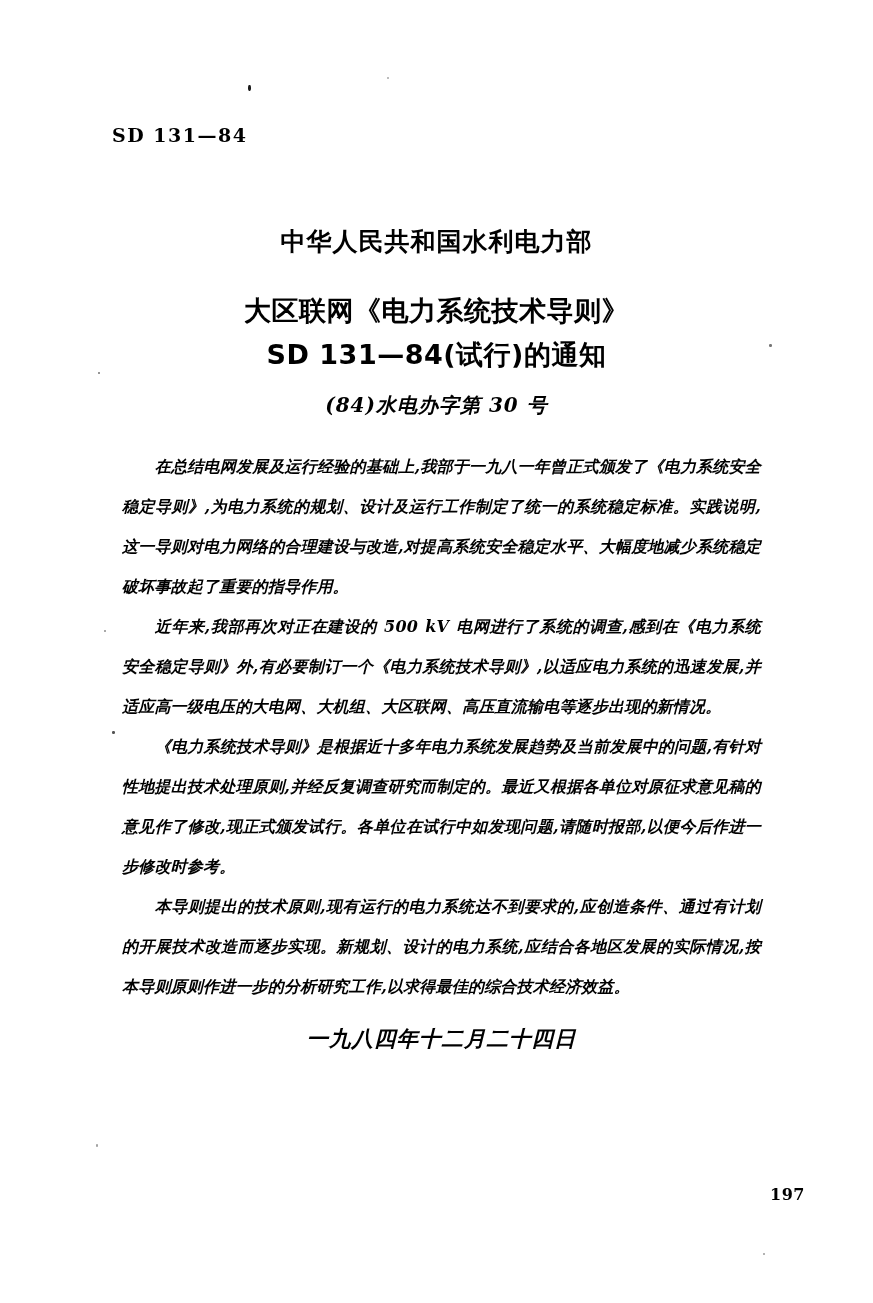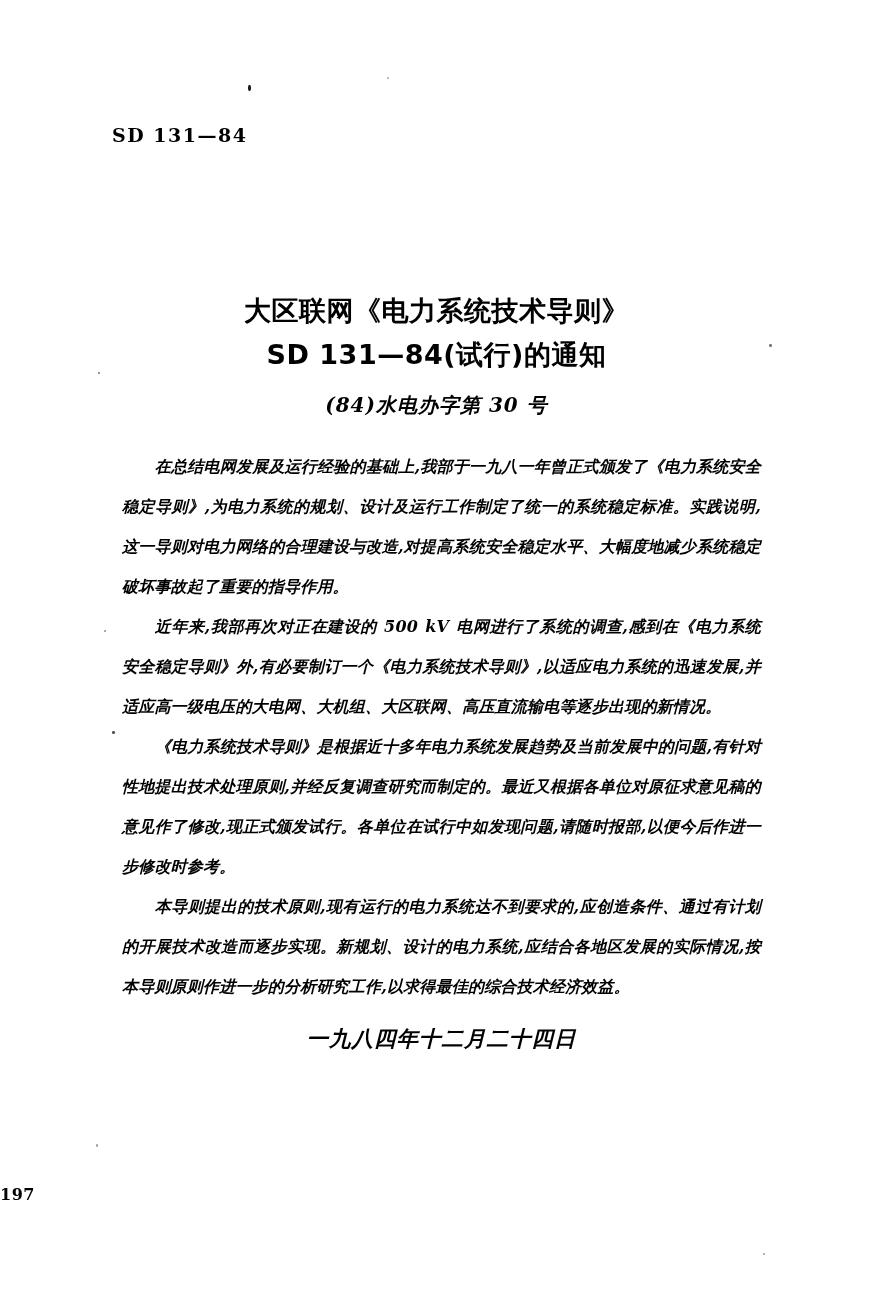--- a/index.html
+++ b/index.html
@@ -124,20 +124,21 @@
     font-size: 21.5px;
     letter-spacing: 1px;
     white-space: nowrap;
   }
 
   .page-number {
     position: absolute;
     left: 0;
     top: 1185px;
     width: 805px;
+    text-align: right;
     font-family: "DejaVu Serif", serif;
     font-weight: 700;
     font-size: 16px;
     letter-spacing: 0.5px;
   }
 </style>
 </head>
 <body>
 
 <div class="page">
@@ -146,20 +147,21 @@
   <div class="speck speck-b"></div>
   <div class="speck speck-c"></div>
   <div class="speck speck-d"></div>
   <div class="speck speck-e"></div>
   <div class="speck speck-f"></div>
   <div class="speck speck-g"></div>
   <div class="speck speck-h"></div>
 
   <div class="doc-code">SD  131—84</div>
 
+  <div class="agency-heading">中华人民共和国水利电力部</div>
 
   <div class="title-block">
     <div class="title-line">大区联网《电力系统技术导则》</div>
     <div class="title-line">SD 131—84(试行)的通知</div>
   </div>
 
   <div class="doc-number">(84)水电办字第 30 号</div>
 
   <div class="body-block">
     <p class="para">在总结电网发展及运行经验的基础上,我部于一九八一年曾正式颁发了《电力系统安全稳定导则》,为电力系统的规划、设计及运行工作制定了统一的系统稳定标准。实践说明,这一导则对电力网络的合理建设与改造,对提高系统安全稳定水平、大幅度地减少系统稳定破坏事故起了重要的指导作用。</p>

